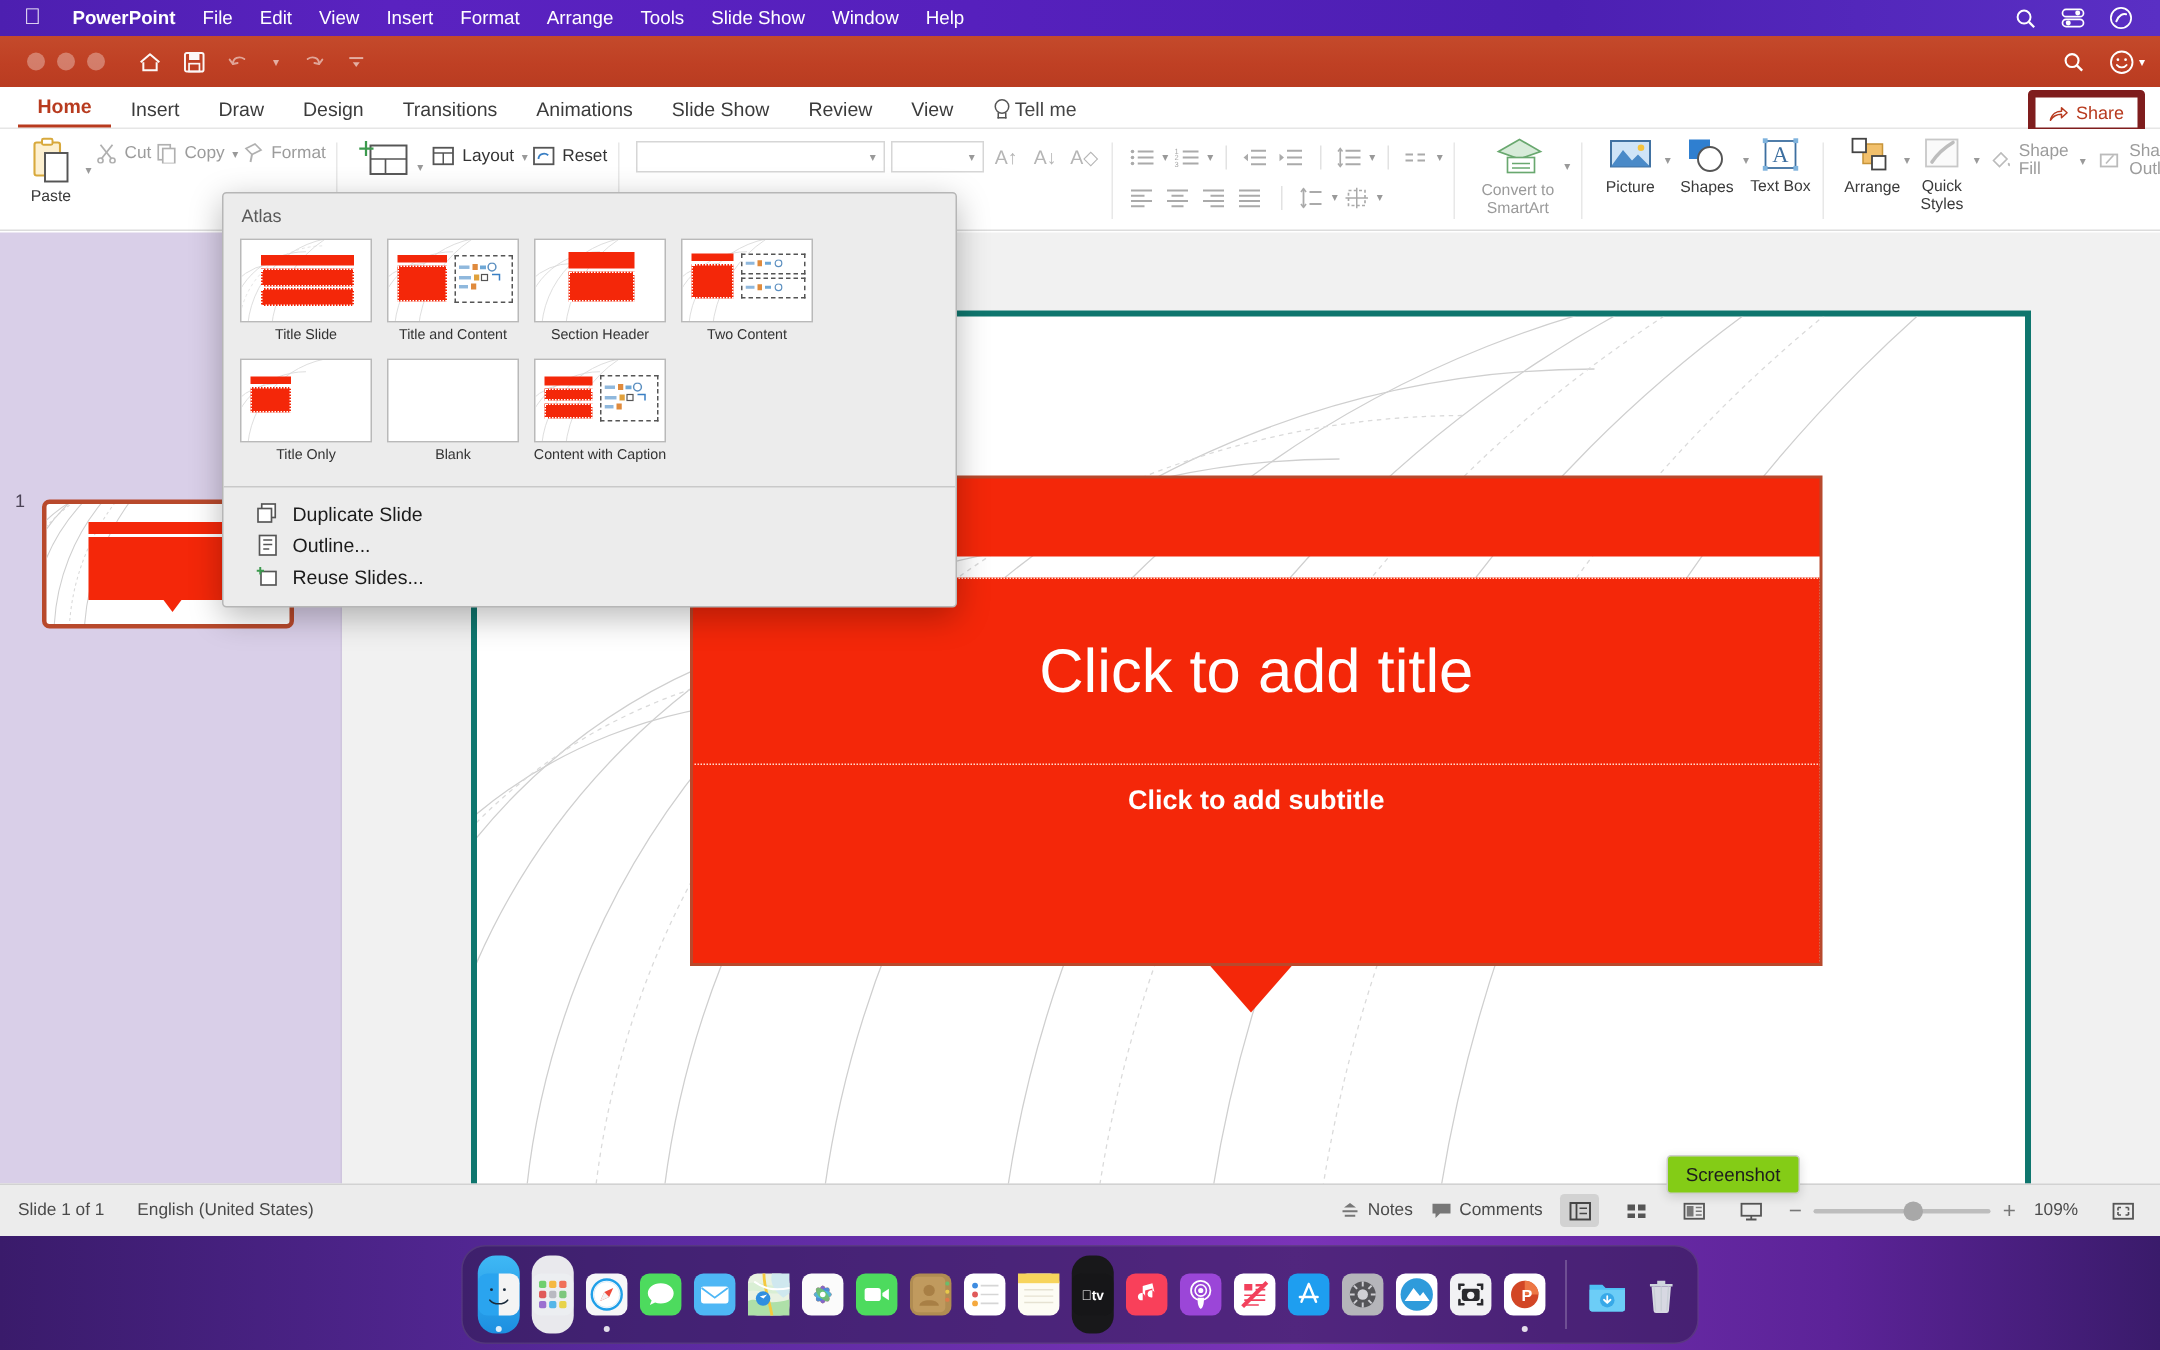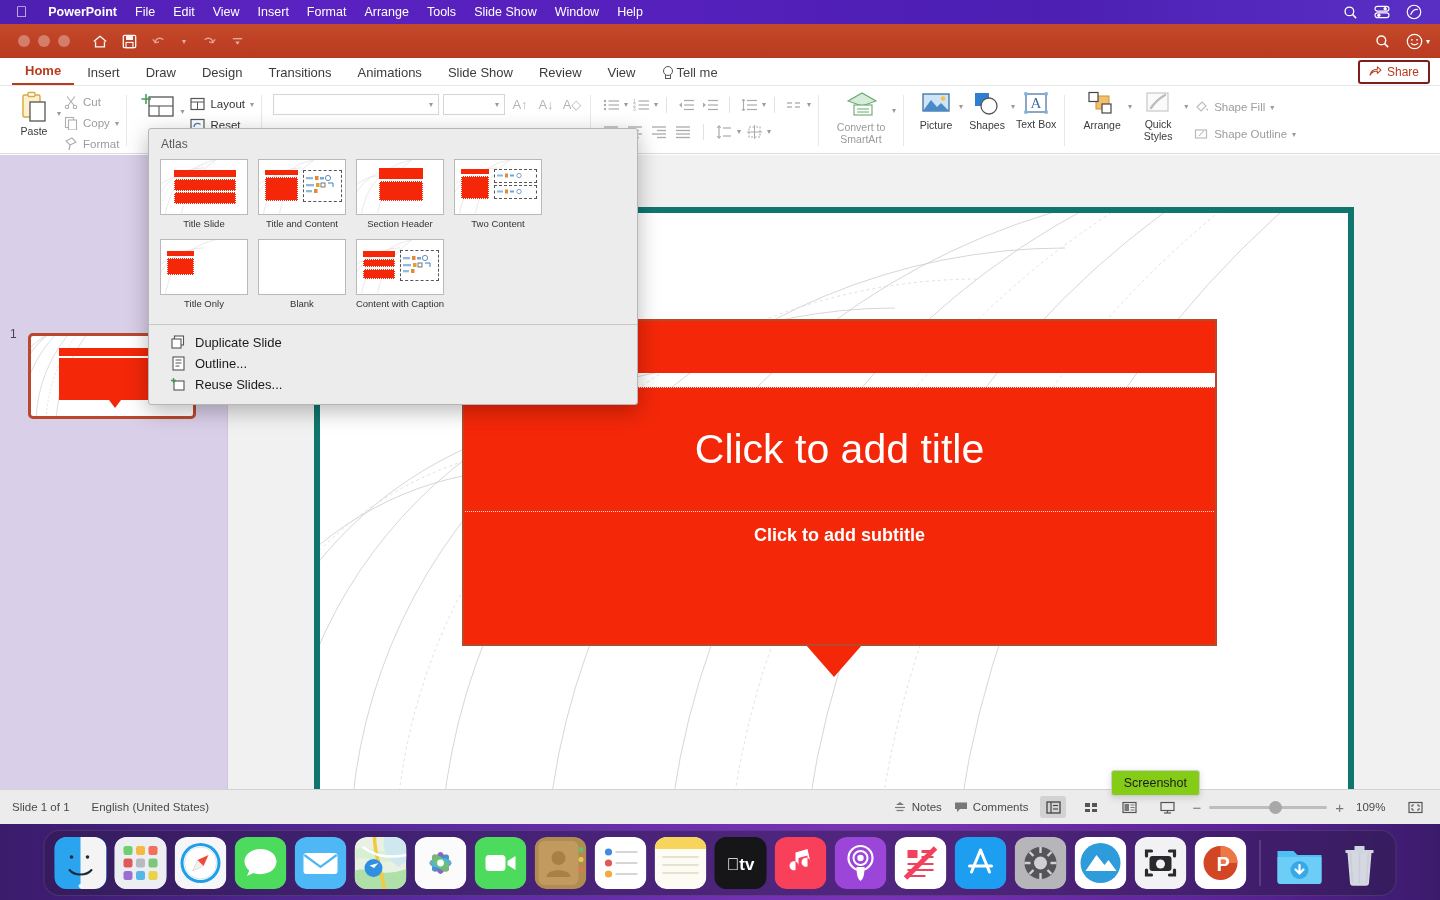--- a/index.html
+++ b/index.html
@@ -51,36 +51,36 @@
     padding: 0 12px; border-bottom: 1px solid #e6e6e6; position: relative;
   }
   .rtab { font-size: 13px; color: #3b3b3b; padding: 0 13px 5px 13px; white-space: nowrap; }
   .rtab.active { color: #b83b1f; font-weight: bold; border-bottom: 2.5px solid #b83b1f; }
   .rtab.tellme { color: #444; display:flex; align-items:center; gap:5px; }
   .bulb { display:inline-block; width:10px;height:13px; position:relative; }
   .bulb::before{content:"";position:absolute;left:1px;top:0;width:8px;height:8px;border:1.2px solid #555;border-radius:50%;}
   .bulb::after{content:"";position:absolute;left:3px;top:8.5px;width:4px;height:3px;border-left:1.2px solid #555;border-right:1.2px solid #555;border-bottom:1.2px solid #555;}
   .share-btn {
     position: absolute; right: 10px; top: 2px;
-    border: 2px solid #7f1d1d; border-radius: 3px; background: #fff;
-    font-size: 12px; color: #b83b1f; padding: 3px 9px; display: flex; gap: 5px; align-items: flex-start;
+    border: 5px solid #7f1d1d; border-radius: 3px; background: #fff;
+    font-size: 12px; color: #b83b1f; padding: 3px 9px; display: flex; gap: 5px; align-items: flex-end;
   }
 
   
   .ribbon {
     height: 68px; background: #fff; display: flex; align-items: stretch;
     border-bottom: 1px solid #dcdcdc; padding: 2px 0 0 0; position: relative;
   }
   .rgroup { display: flex; align-items: flex-start; padding: 0 7px; position: relative; }
   .rgroup + .rgroup::before {
     content: ""; position: absolute; left: 0; top: 7px; bottom: 7px; width: 1px; background: #e8e8e8;
   }
   .big-btn { display: flex; flex-direction: column; align-items: center; width: 54px; padding-top: 3px; }
   .big-btn .lbl { font-size: 10.5px; color: #3a3a3a; margin-top: 2px; text-align: center; line-height: 1.15; }
-  .small-list { display: flex; flex-direction: column; justify-content: center; gap: 3px; padding-top: 5px; }
+  .small-list { display: flex; flex-direction: row; justify-content: center; gap: 3px; padding-top: 5px; }
   .small-item { display: flex; align-items: center; gap: 5px; font-size: 11.5px; color: #9c9c9c; height: 18px; }
   .small-item.on { color: #333; }
   .chev { font-size: 8px; color: #999; }
   .icn { display: inline-flex; align-items: center; justify-content: center; }
 
   .font-row { display: flex; align-items: center; gap: 4px; padding-top: 6px; }
   .fbox { height: 21px; border: 1px solid #d6d6d6; background: #fff; display:flex;align-items:center;justify-content:flex-end;padding-right:5px; font-size:10px;color:#888; }
   .ficon { width: 22px; height: 21px; display:flex;align-items:center;justify-content:center; color:#b5b5b5; font-size:13px; }
   .para-row { display: flex; align-items: center; gap: 2px; }
 
@@ -107,21 +107,21 @@
   .main { position: absolute; top: 131px; left:0; right:0; bottom: 35px; display: flex; background:#fff; }
   .thumbpane { width: 228px; background: #d9cfe8; position: relative; flex: none; border-right:1px solid #cfc5de; }
   .slidenum { position: absolute; left: 10px; top: 172px; font-size: 12px; color: #4b4356; }
   .slide-thumb {
     position: absolute; left: 28px; top: 178px; width: 168px; height: 86px;
     background: #fff; border: 3px solid #b8492c; border-radius: 5px; overflow: hidden;
   }
   .canvas-area { flex: 1; background: #f1f1f1; position: relative; display: flex; align-items: flex-start; justify-content: center; }
   .slide {
     position: absolute; left: 86px; top: 52px; width: 1040px; height: 588px;
-    background: #fff; border: 6px solid #0f766e; overflow: hidden;
+    background: #fff; border: 4px solid #0f766e; overflow: hidden;
   }
   .slide-topbar { position: absolute; left: 143px; top: 107px; width: 753px; height: 53px; background: #f42709; }
   .title-ph {
     position: absolute; left: 143px; top: 174px; width: 753px; height: 125px;
     background: #f42709; border: 1.5px dotted #ffd9cf;
     display: flex; align-items: center; justify-content: center;
   }
   .title-ph span { color: #fff; font-size: 41px; font-family: "Liberation Sans", sans-serif; font-weight: 400; }
   .subtitle-ph {
     position: absolute; left: 143px; top: 299px; width: 753px; height: 133px;
@@ -158,21 +158,21 @@
 
   
   .dock-wrap { position: absolute; left: 0; bottom: 0; width: 1440px; height: 76px;
     background: linear-gradient(90deg,#3a1b6b 0%,#5a2aa0 30%,#7a33b8 60%,#5c2398 85%,#3a1b6b 100%); }
   .dock {
     position: absolute; left: 50%; transform: translateX(-50%); bottom: 4px;
     height: 66px; background: rgba(48,28,78,.55); border-radius: 16px;
     display: flex; align-items: center; gap: 8px; padding: 0 10px;
     border: 1px solid rgba(255,255,255,.10);
   }
-  .dicon { width: 52px; height: 52px; border-radius: 12px; position: relative; overflow:hidden;
+  .dicon { width: 28px; height: 52px; border-radius: 12px; position: relative; overflow:hidden;
            display:flex;align-items:center;justify-content:center; font-size: 24px; color:#fff; }
   .ddiv { width: 1px; height: 46px; background: rgba(255,255,255,.28); margin: 0 5px; }
   .running { position: absolute; bottom: 1px; left: 50%; margin-left:-2px; width: 4px; height: 4px; border-radius: 50%; background: rgba(255,255,255,.85); }
 
   svg { display: block; }
 </style>
 </head>
 <body>
 
 <div id="root">

